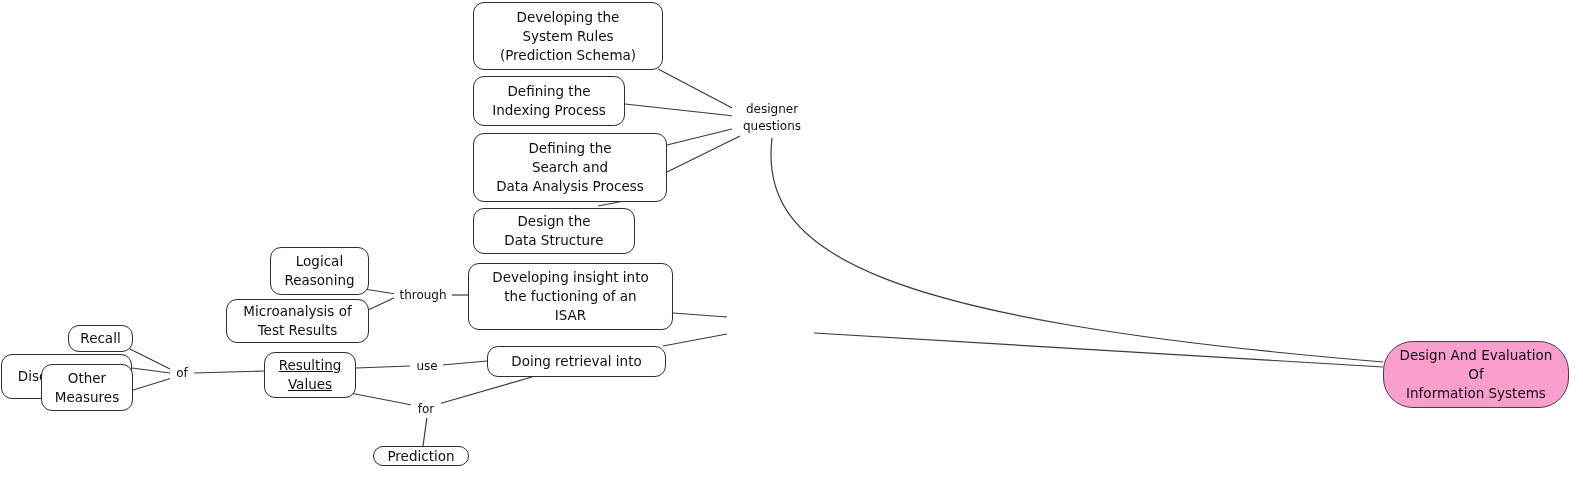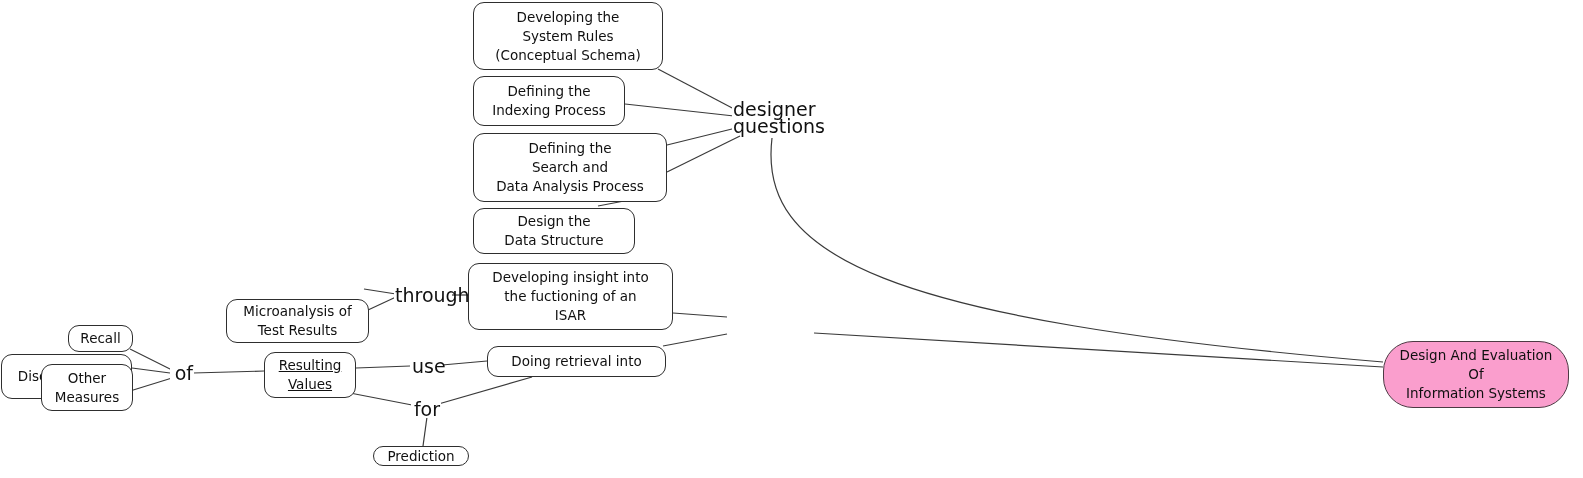--- a/index.html
+++ b/index.html
@@ -18,22 +18,22 @@
     border:1.5px solid var(--node-border,#2e2e2e);
     border-radius:11px;
     padding:2px 6px;
   }
   .node.highlight{
     background:var(--highlight-fill,#fa9ecd);
     border-color:var(--highlight-border,#4d3a44);
   }
   .edge-label{
     position:absolute;box-sizing:border-box;
-    text-align:right;white-space:pre-line;
-    font-size:19px;line-height:17px;
+    text-align:center;white-space:pre-line;
+    font-size:12px;line-height:17px;
     background:#ffffff;padding:0 1px;
   }
   
   #n-system-rules   {left:473px;top:2px;  width:190px;height:68px;}
   #n-indexing       {left:473px;top:76px; width:152px;height:50px;}
   #n-search         {left:473px;top:133px;width:194px;height:69px;}
   #n-data-structure {left:473px;top:208px;width:162px;height:46px;}
   #n-logical        {left:270px;top:247px;width:99px; height:48px;}
   #n-microanalysis  {left:226px;top:299px;width:143px;height:44px;}
   #n-isar           {left:468px;top:263px;width:205px;height:67px;}
@@ -76,28 +76,30 @@
     <path d="M 193 373 L 264 371"></path>
     <path d="M 356 368 L 410 366"></path>
     <path d="M 442 365 L 487 361"></path>
     <path d="M 350 393 L 412 405"></path>
     <path d="M 427 417 L 423 446"></path>
     <path d="M 435 405 L 532 377"></path>
   </svg>
 
   <div class="node" id="n-system-rules">Developing the
 System Rules
-(Conceptual Schema)</div>
+(Prediction Schema)</div>
   <div class="node" id="n-indexing">Defining the
 Indexing Process</div>
   <div class="node" id="n-search">Defining the
 Search and
 Data Analysis Process</div>
   <div class="node" id="n-data-structure">Design the
 Data Structure</div>
+  <div class="node" id="n-logical">Logical
+Reasoning</div>
   <div class="node" id="n-microanalysis">Microanalysis of
 Test Results</div>
   <div class="node" id="n-isar">Developing insight into
 the fuctioning of an
 ISAR</div>
   <div class="node" id="n-recall">Recall</div>
   <div class="node" id="n-discrimination">Discrimination</div>
   <div class="node" id="n-other-measures">Other
 Measures</div>
   <div class="node" id="n-resulting">Resulting

